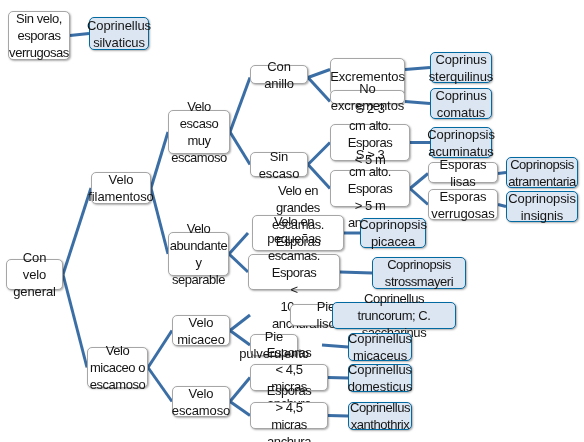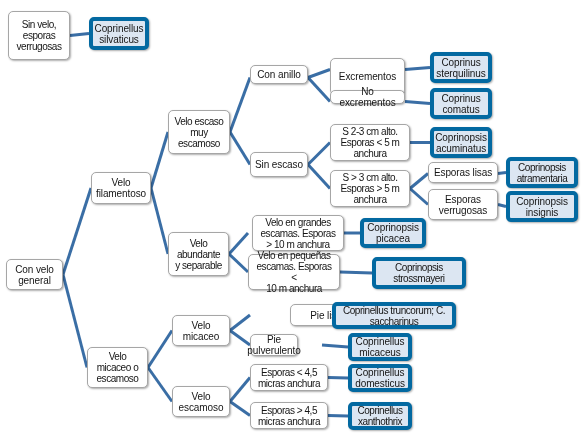--- a/index.html
+++ b/index.html
@@ -12,36 +12,36 @@
   }
   #edges{position:absolute;left:0;top:0;width:584px;height:442px;}
   .node{
     position:absolute;
     box-sizing:border-box;
     display:flex;
     align-items:center;
     justify-content:center;
     text-align:center;
     border-radius:5px;
-    font-size:10px;
-    line-height:11px;
+    font-size:13px;
+    line-height:17px;
     color:#151515;
-    padding:1px 4px;
+    padding:1px 20px;
     letter-spacing:-0.1px;
     z-index:3;
     white-space:pre-line;
   }
   .node.decision{
     background:#ffffff;
     border:1px solid #a6a6a6;
     box-shadow:1px 1px 2px rgba(0,0,0,0.32);
   }
   .node.terminal{
     background:#dce6f2;
-    border:4px solid #0369a1;
+    border:1px solid #0369a1;
     box-shadow:1px 1px 2px rgba(0,0,0,0.32);
   }
   .node.tight{letter-spacing:-0.45px;}
 </style>
 </head>
 <body>
 
 <div id="canvas">
   <svg id="edges">
       <line x1="70" y1="35.5" x2="89" y2="33.5" stroke="#3a6ea5" stroke-width="3" stroke-linecap="butt"></line>

